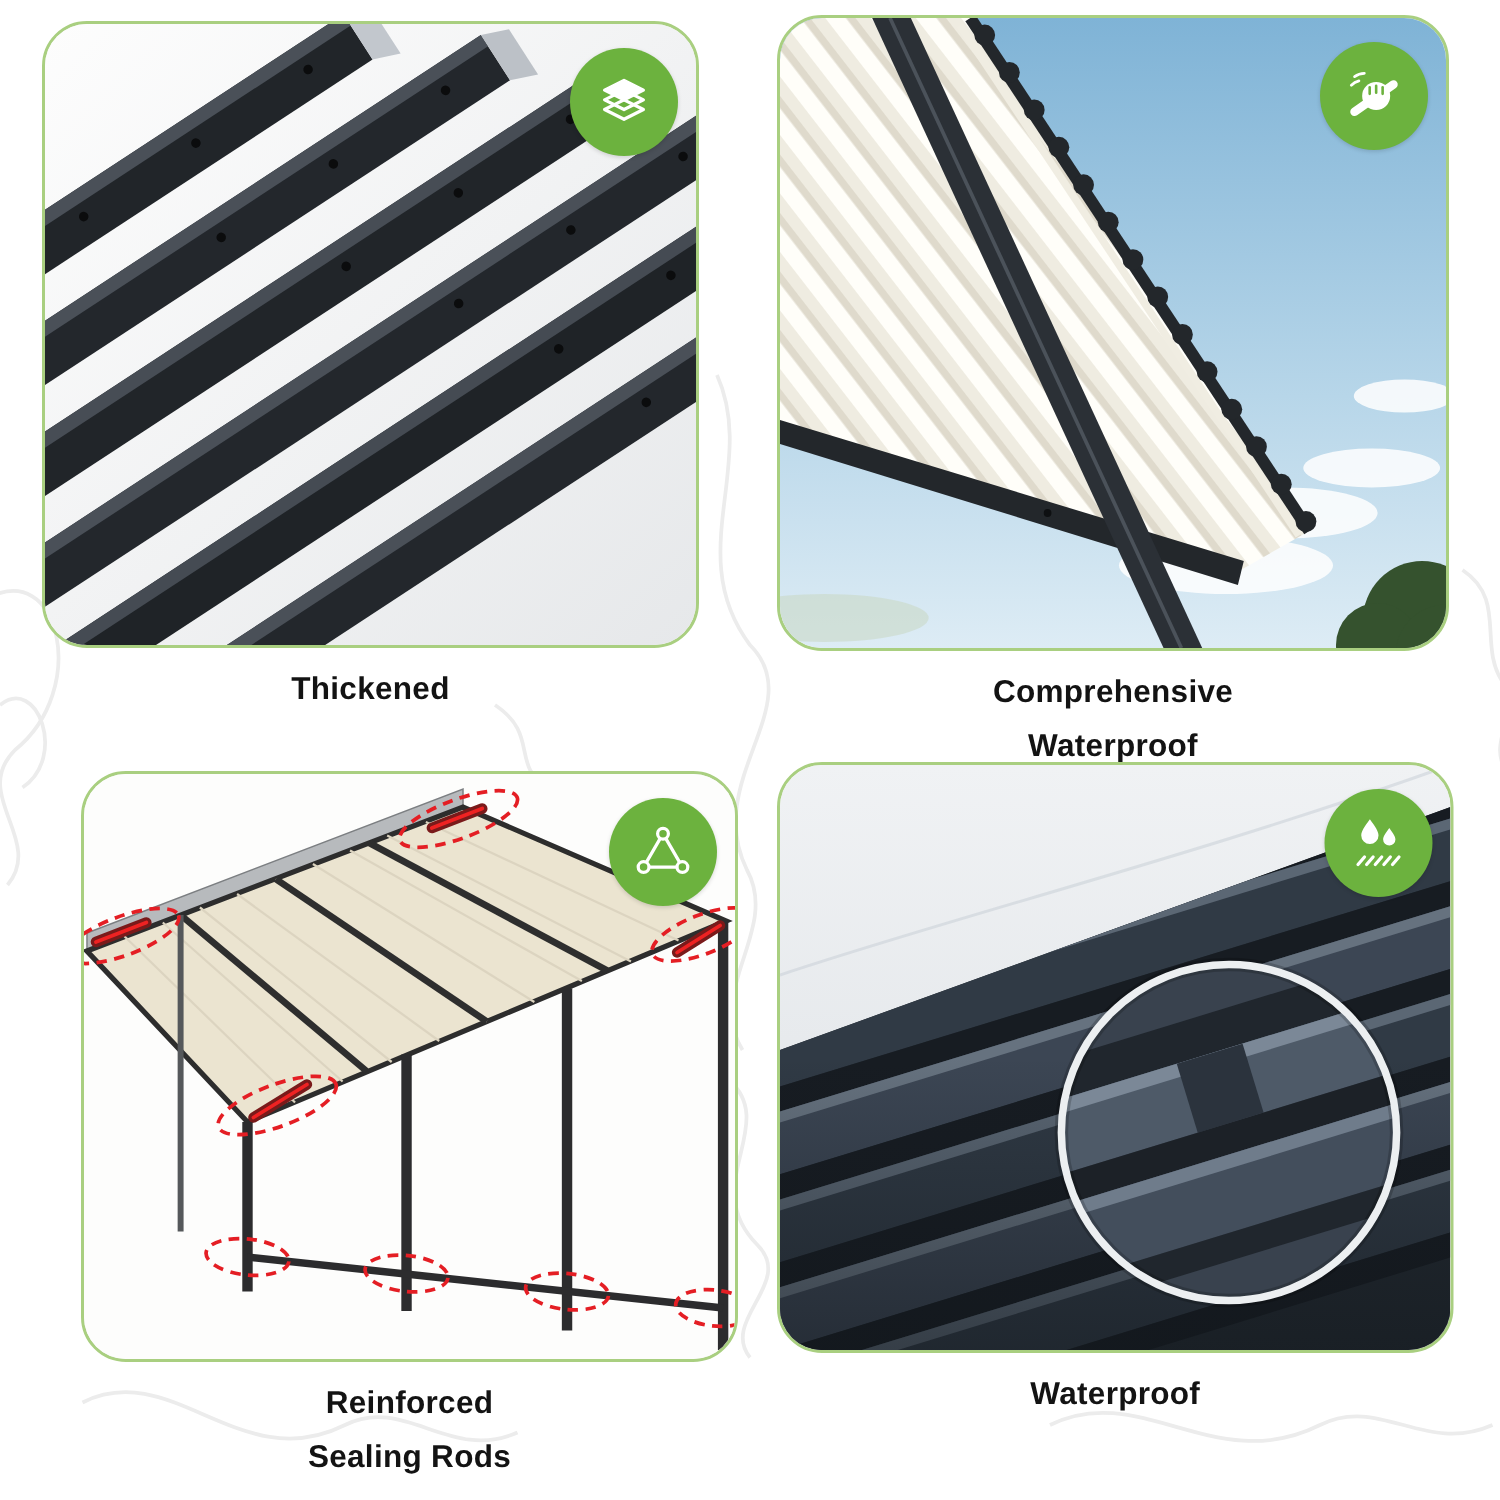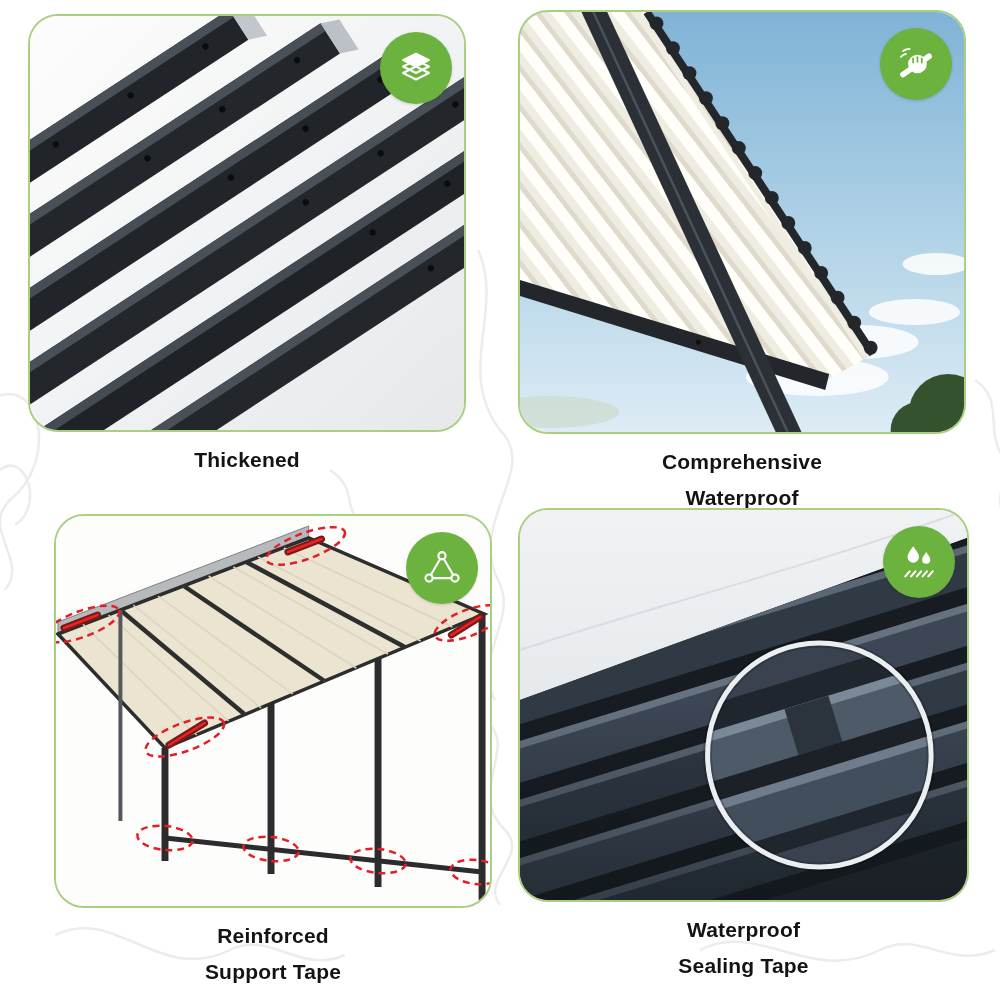--- a/index.html
+++ b/index.html
@@ -274,21 +274,21 @@
         <svg width="46" height="46" viewBox="0 0 64 64">
           <path d="M32 15 L50 46 L14 46 Z" fill="none" stroke="#ffffff" stroke-width="3" stroke-linejoin="round"></path>
           <circle cx="32" cy="15" r="5" fill="#6cb23e" stroke="#ffffff" stroke-width="3"></circle>
           <circle cx="50" cy="46" r="5" fill="#6cb23e" stroke="#ffffff" stroke-width="3"></circle>
           <circle cx="14" cy="46" r="5" fill="#6cb23e" stroke="#ffffff" stroke-width="3"></circle>
         </svg>
       </div>
     </div>
     <div class="caption">
       <div>Reinforced</div>
-      <div>Support Tape</div>
+      <div>Sealing Rods</div>
     </div>
   </div>
 
   <div class="card" id="card-br">
     <div class="photo">
       <svg class="art" viewBox="0 0 448 390" preserveAspectRatio="none">
         <defs>
           <linearGradient id="bg4" x1="0" y1="0" x2="0" y2="1">
             <stop offset="0" stop-color="#f0f2f4"></stop>
               <stop offset="1" stop-color="#dde1e5"></stop>
@@ -367,17 +367,16 @@
               <line x1="21" y1="52" x2="27" y2="45"></line>
             <line x1="29" y1="52" x2="35" y2="45"></line>
               <line x1="37" y1="52" x2="43" y2="45"></line>
             <line x1="45" y1="52" x2="51" y2="45"></line>
           </g>
         </svg>
       </div>
     </div>
     <div class="caption">
       <div>Waterproof</div>
-      <div>Sealing Tape</div>
     </div>
   </div>
 
 </div>
 
 </body></html>

